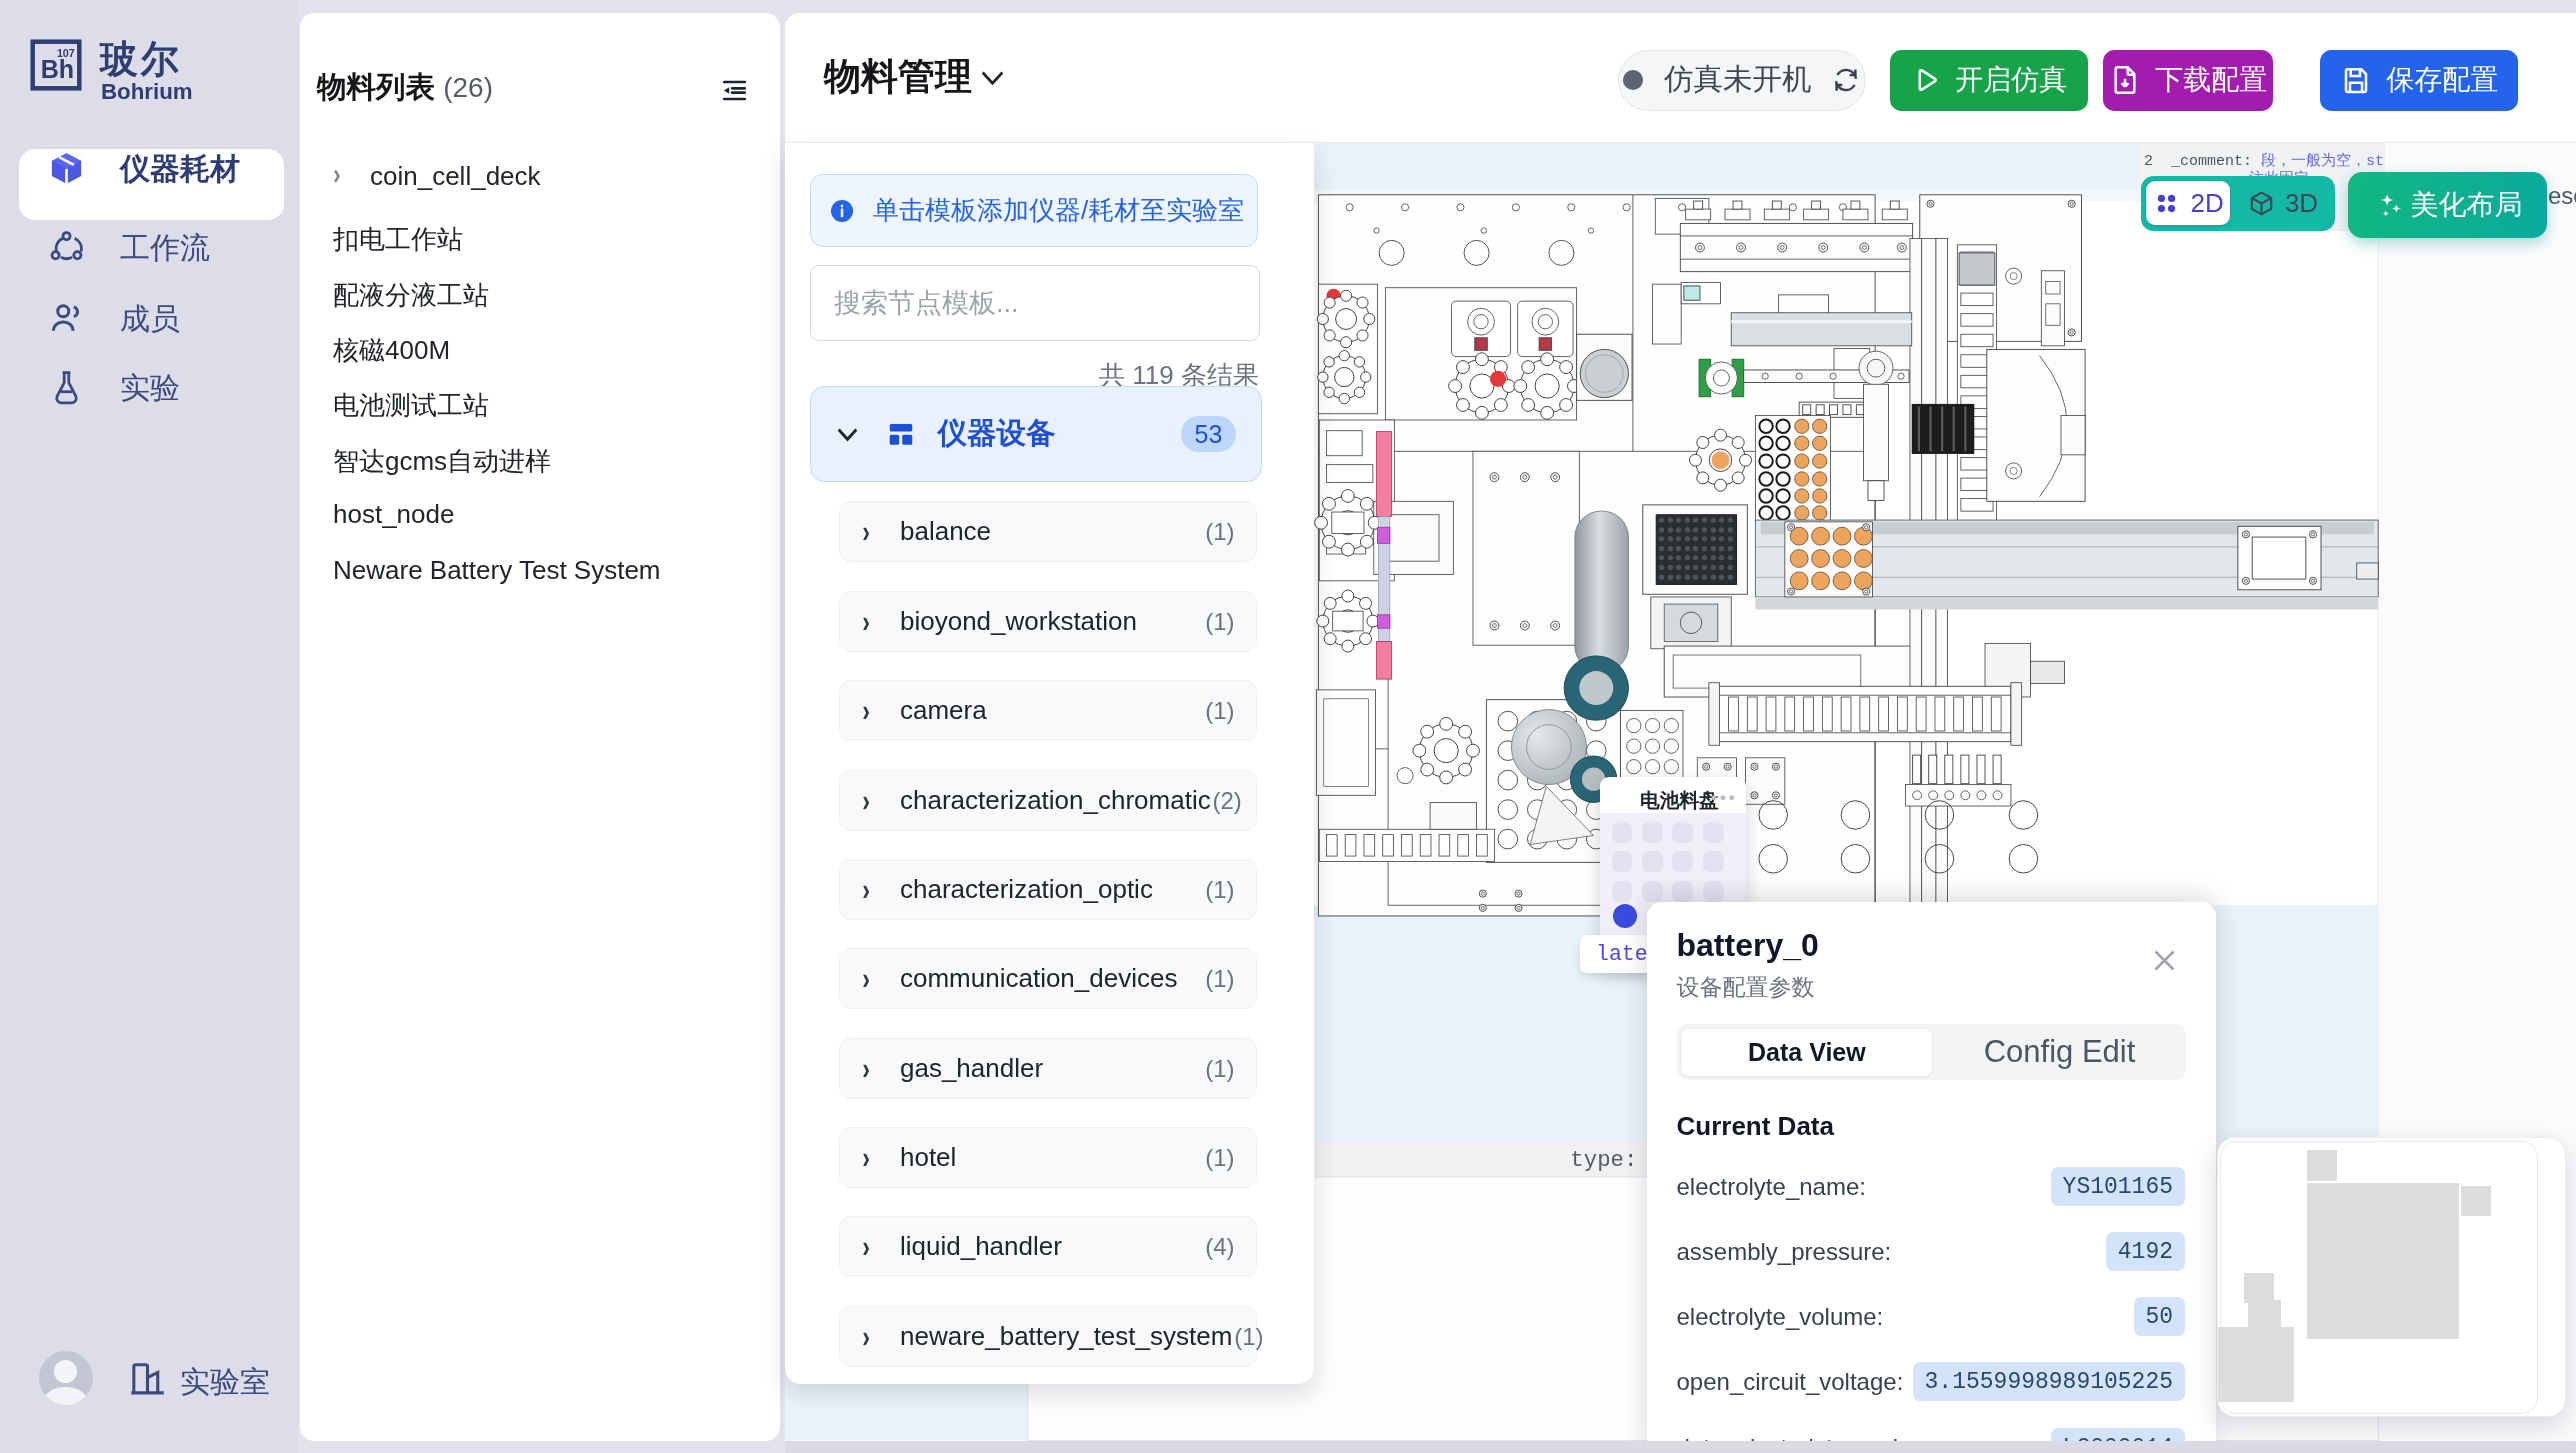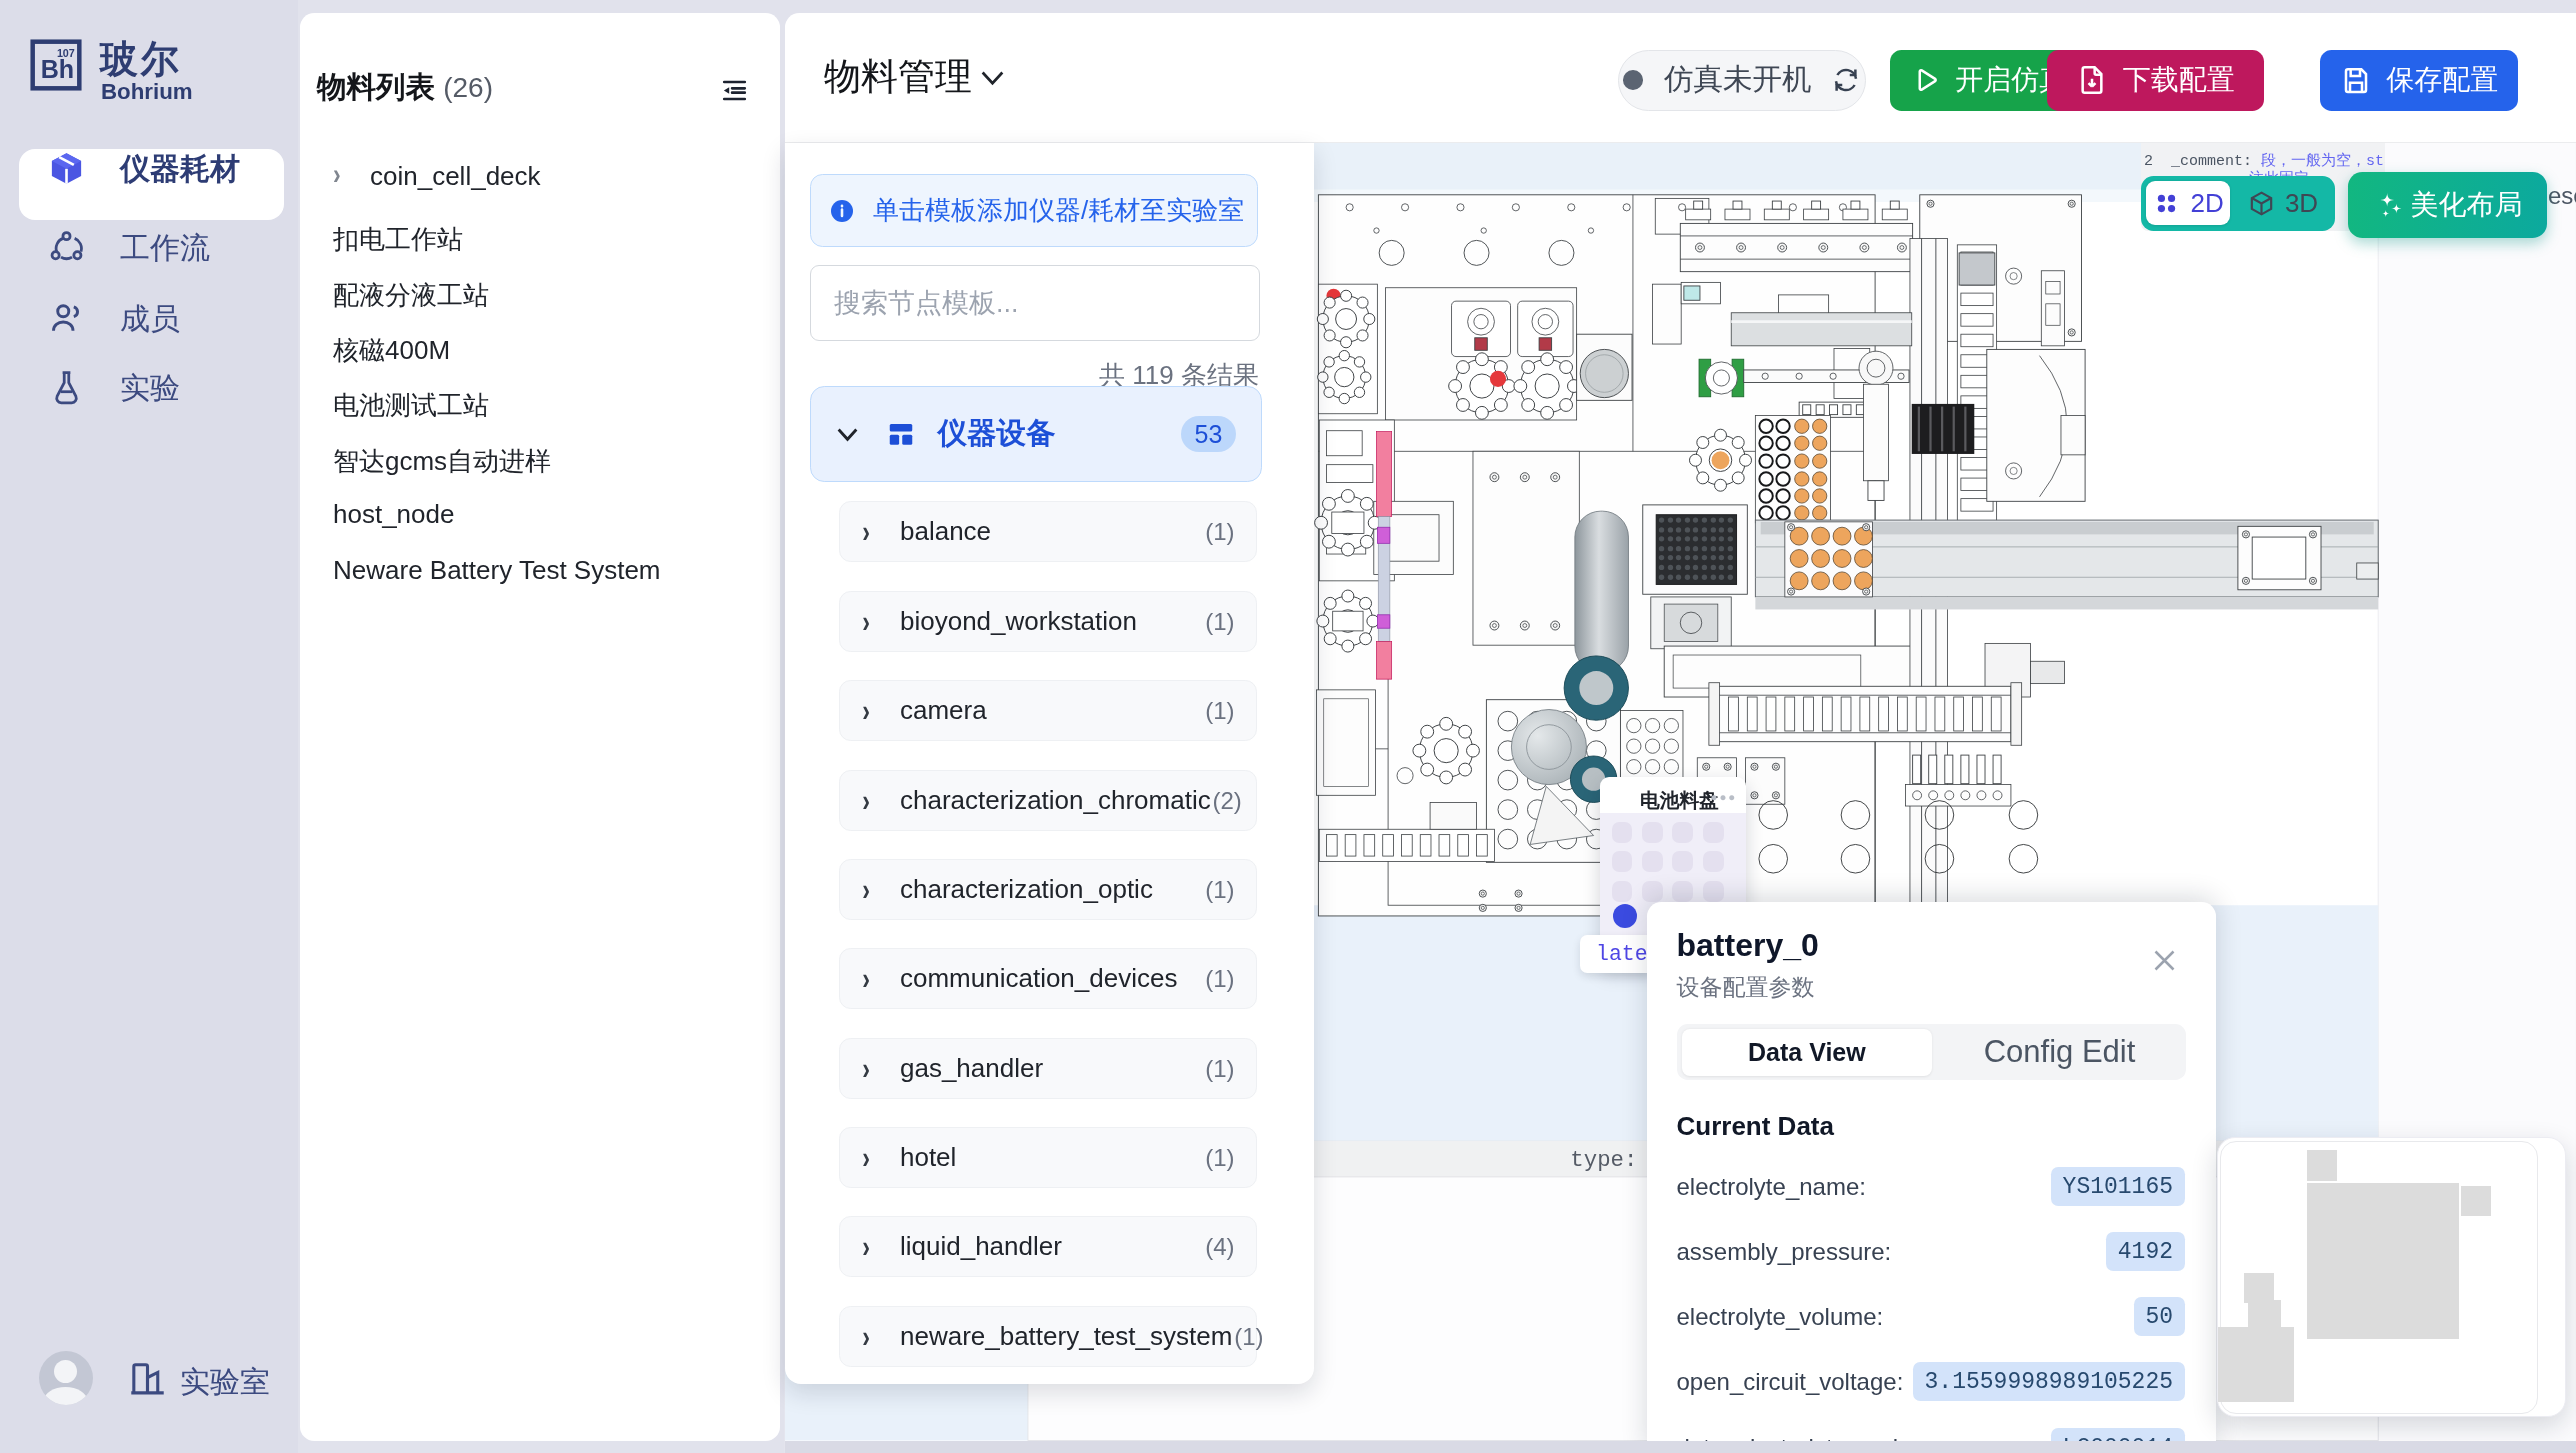--- a/index.html
+++ b/index.html
@@ -11,25 +11,25 @@
 .sb-item{position:absolute;left:19px;width:265px;height:71px;border-radius:16px;display:flex;font-size:30px;font-weight:400;color:#3c4a80}
 .sb-item.sel{background:#fff;color:#2d3c74;font-weight:700}
 .sb-item svg{margin-left:28px;margin-right:34px}
 
 #panel2{left:300px;top:12.5px;width:480px;height:1428px;background:#fff;border-radius:14.3px}
 #panel2 h1{position:absolute;left:17px;top:55px;font-size:29.5px;color:#14161a;font-weight:700}
 #panel2 h1 span{font-weight:400;color:#555b66;font-size:28px}
 .p2item{position:absolute;left:33px;font-size:26px;color:#20242b}
 
 #hdr{left:785px;top:12.5px;width:1791px;height:130px;background:#fff;border-radius:14.3px 0 0 0;border-bottom:1.8px solid #ebecee}
-#hdr .title{position:absolute;left:39px;top:39px;font-size:37px;font-weight:400;color:#14161a}
+#hdr .title{position:absolute;left:39px;top:39px;font-size:37px;font-weight:700;color:#14161a}
 .btn{position:absolute;top:37px;height:61px;border-radius:11.6px;display:flex;align-items:center;justify-content:center;font-size:28px;color:#fff;font-weight:400}
 #pill-status{left:833px;width:248px;background:#f5f6f8;border:1.8px solid #e3e5e9;border-radius:33px;color:#3f4754;font-size:29.5px}
 #btn-run{left:1105px;width:198px;background:#16a34a}
-#btn-dl{left:1262px;width:217px;background:#be185d}
+#btn-dl{left:1318px;width:170px;background:#a21caf}
 #btn-save{left:1535px;width:198px;background:#2563eb}
 
 #tpanel{left:785px;top:143px;width:529px;height:1241px;background:#fff;border-radius:0 0 16px 16px;box-shadow:0 9px 25px rgba(15,23,42,.14)}
 #infobar{position:absolute;left:25px;top:31px;width:448px;height:73px;background:#eef5fe;border:1.8px solid #bedafc;border-radius:12.5px;display:flex;align-items:center;font-size:26px;color:#2563eb}
 #searchbox{position:absolute;left:25px;top:122px;width:450px;height:76px;border:1.8px solid #d5d9de;border-radius:9px;display:flex;align-items:center;font-size:27px;color:#9ca3af;padding-left:23px}
 #rescount{position:absolute;right:55px;top:215px;font-size:26px;color:#6b7280}
 #cathdr{position:absolute;left:25px;top:243px;width:452px;height:96px;background:#e9f1fe;border:1.8px solid #bedafc;border-radius:14.3px;display:flex;align-items:center}
 #cathdr .name{font-size:29.5px;font-weight:700;color:#1d4fd7}
 #cathdr .badge{position:absolute;right:25px;width:55px;height:36px;background:#bcd7fb;border-radius:18px;display:flex;align-items:center;justify-content:center;font-size:25px;color:#1d4fd7}
 .titem{position:absolute;left:54px;width:418px;height:61px;background:#f8f9fb;border:1.3px solid #eef0f3;border-radius:11.6px;display:flex;align-items:center;font-size:26px;color:#20242b}

